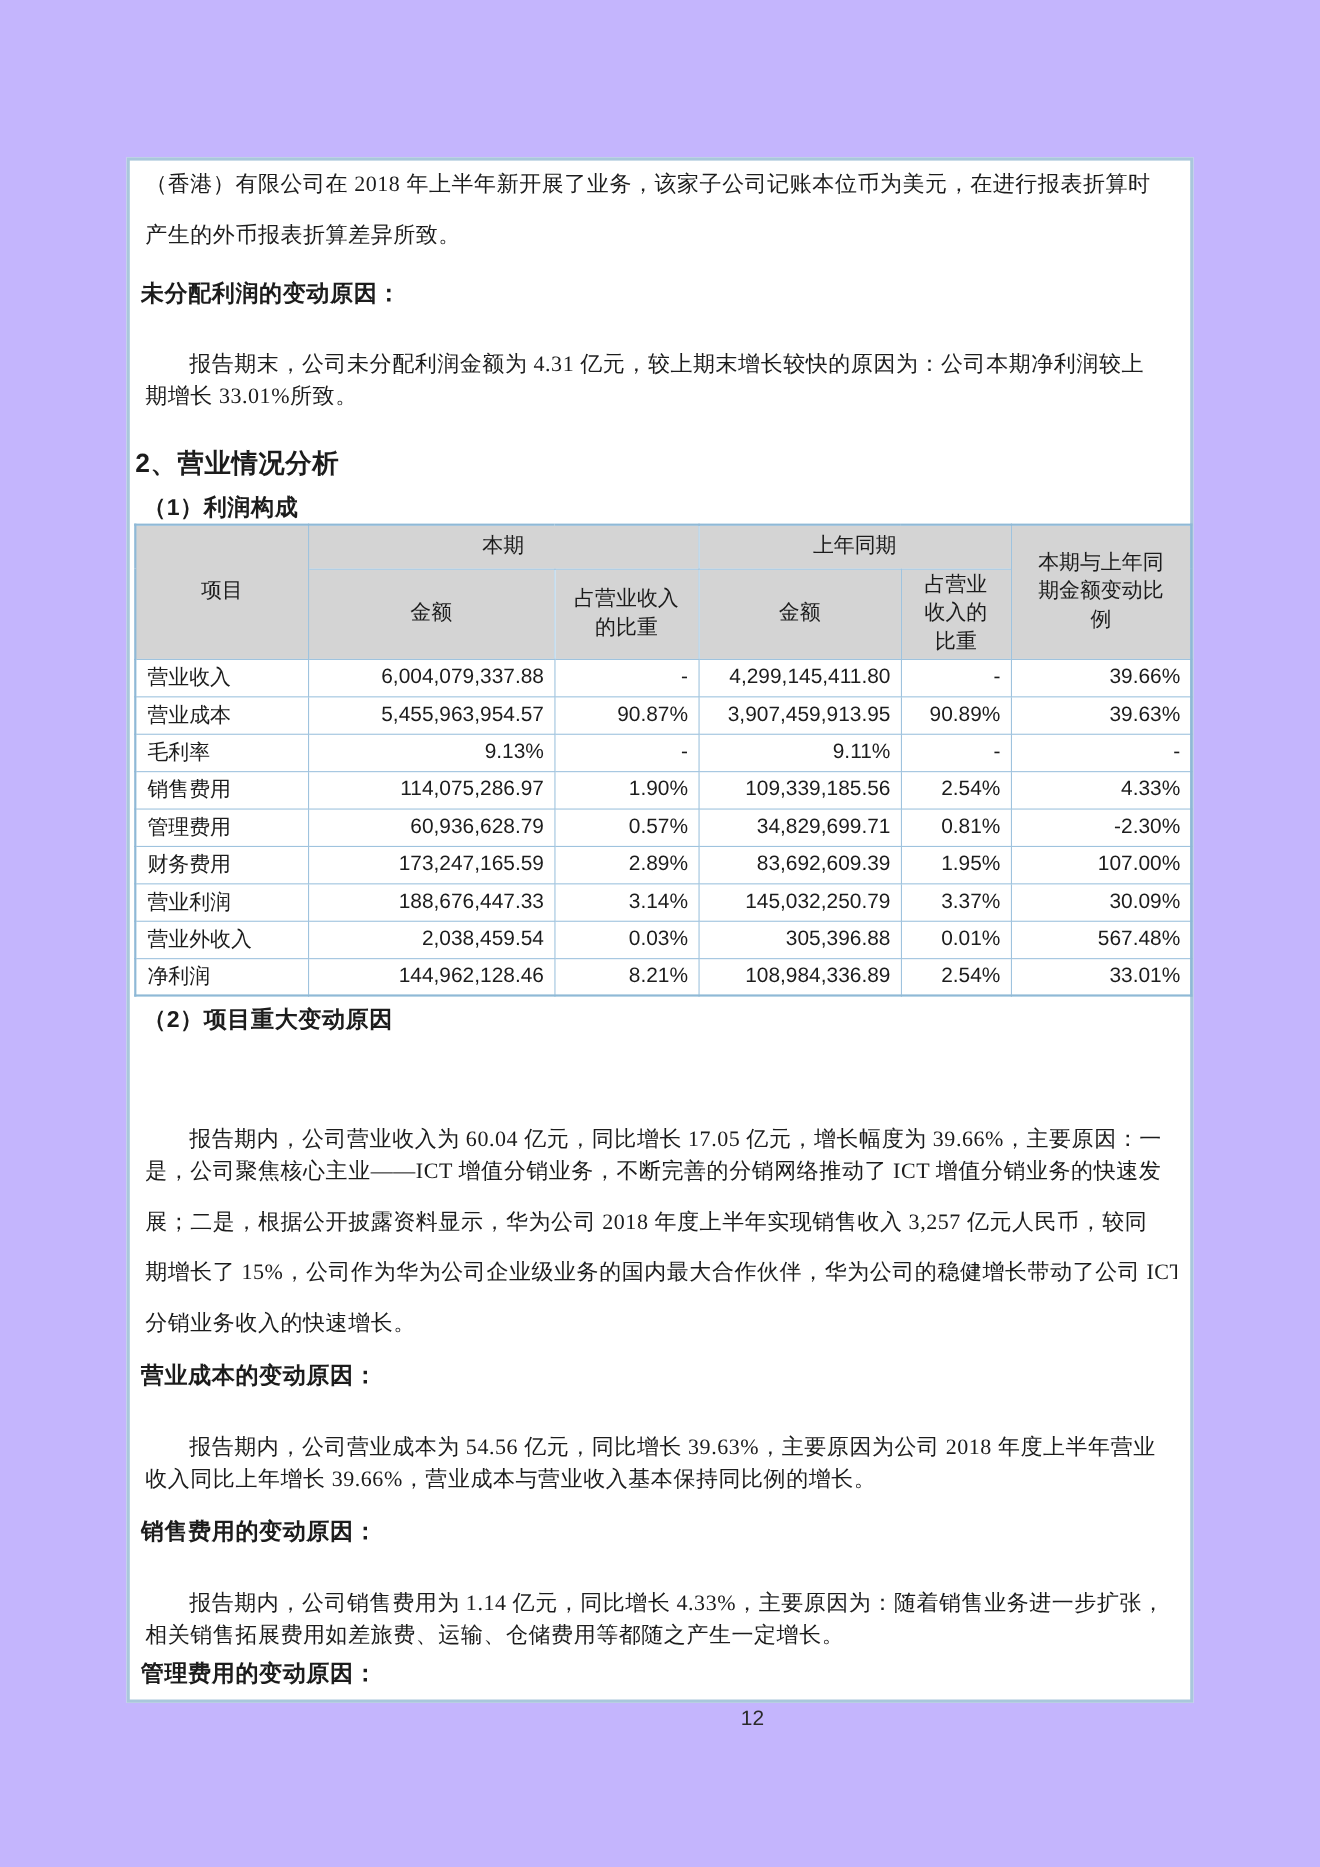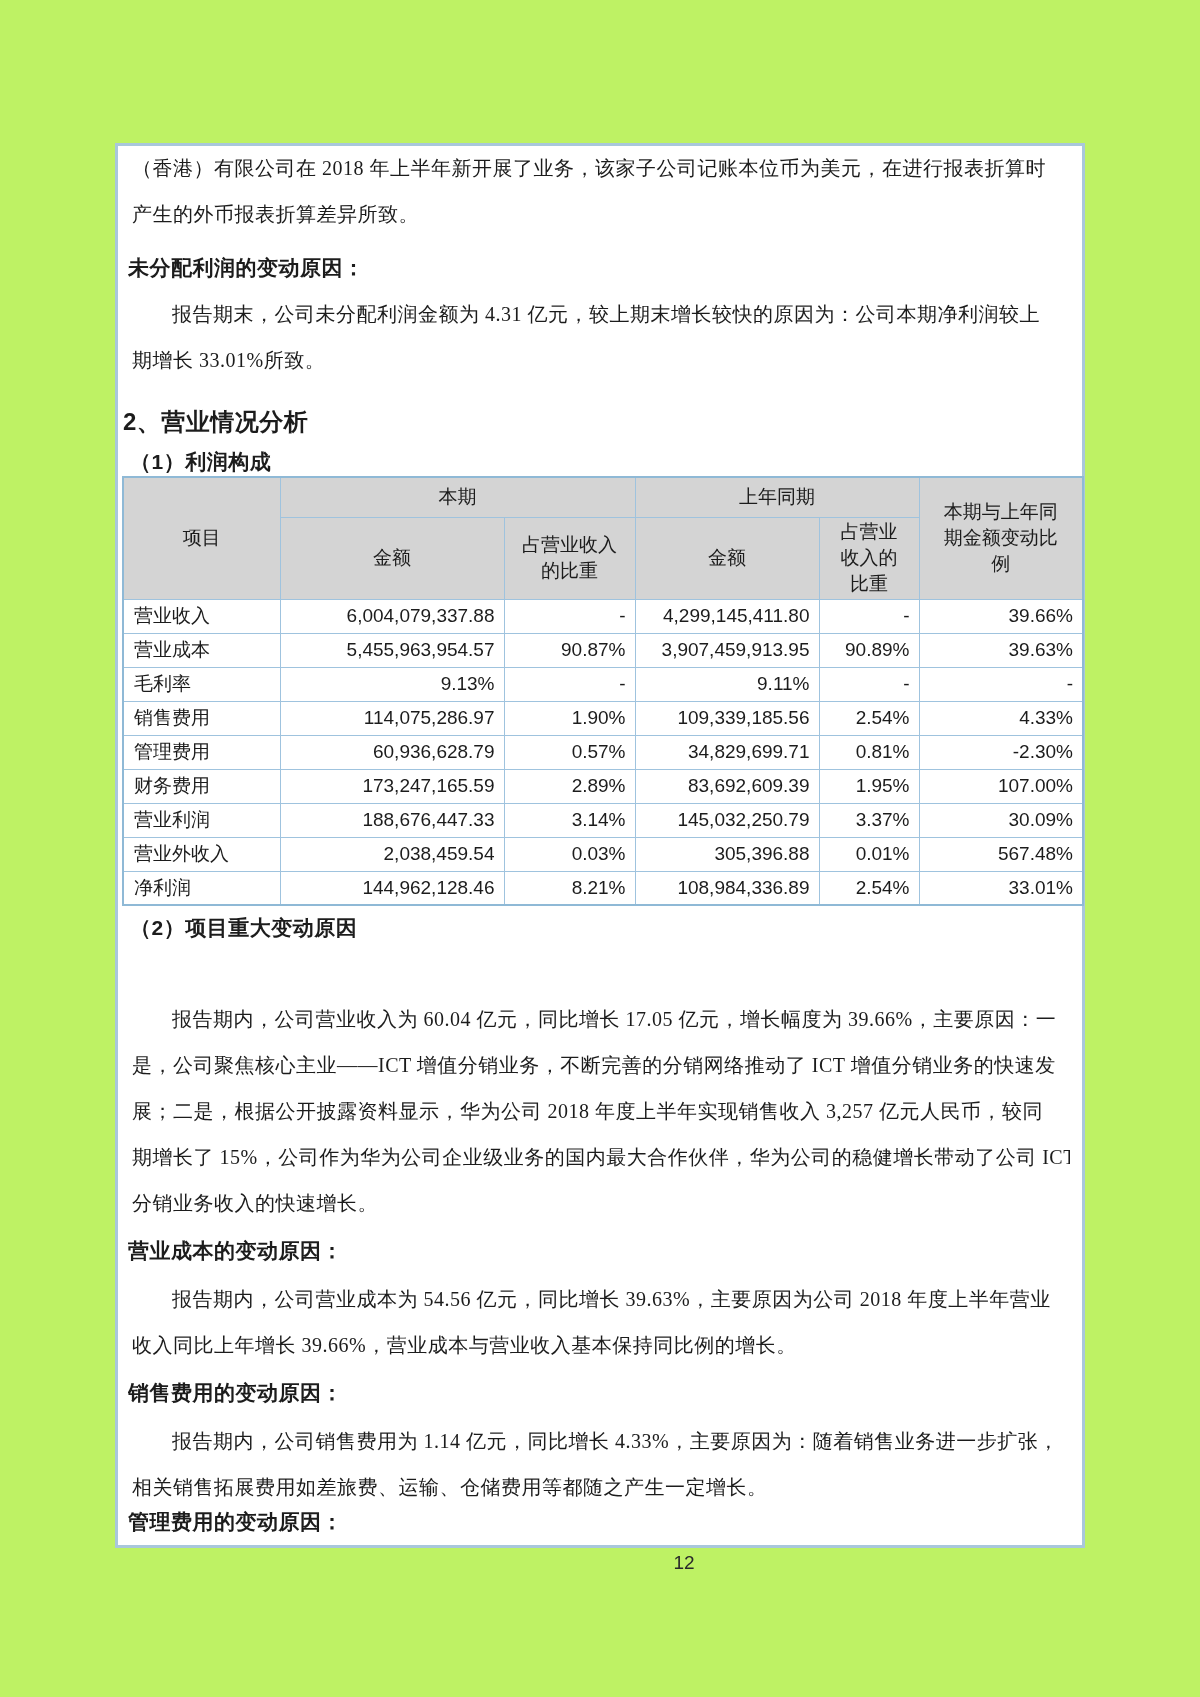--- a/index.html
+++ b/index.html
@@ -1,21 +1,21 @@
 <!DOCTYPE html>
 <html><head>
 <meta charset="utf-8">
 <style>
   * { margin: 0; padding: 0; box-sizing: border-box; }
   html, body { background: #ffffff; }
   .page {
     position: relative;
     width: 1200px;
     height: 1697px;
-    background: #bef264;
+    background: #c4b5fd;
     overflow: hidden;
     color: #1c1c1c;
     font-family: "Liberation Serif", "DejaVu Serif", serif;
   }
   .content-box {
     position: absolute;
     left: 115px;
     top: 143px;
     width: 970px;
     height: 1405px;
@@ -27,21 +27,21 @@
     left: 14px;
     right: 12px;
     height: 32px;
     line-height: 32px;
     font-size: 20px;
     letter-spacing: 0.5px;
     white-space: nowrap;
     overflow: hidden;
     color: #1c1c1c;
   }
-  .line.indent { padding-left: 40px; }
+  .line.indent { padding-left: 40px; margin-top: 17px; }
   .bold-head {
     font-family: "Liberation Sans", "DejaVu Sans", sans-serif;
     font-weight: bold;
     font-size: 21px;
     left: 10px;
   }
   .section-head {
     font-family: "Liberation Sans", "DejaVu Sans", sans-serif;
     font-weight: bold;
     font-size: 24px;

